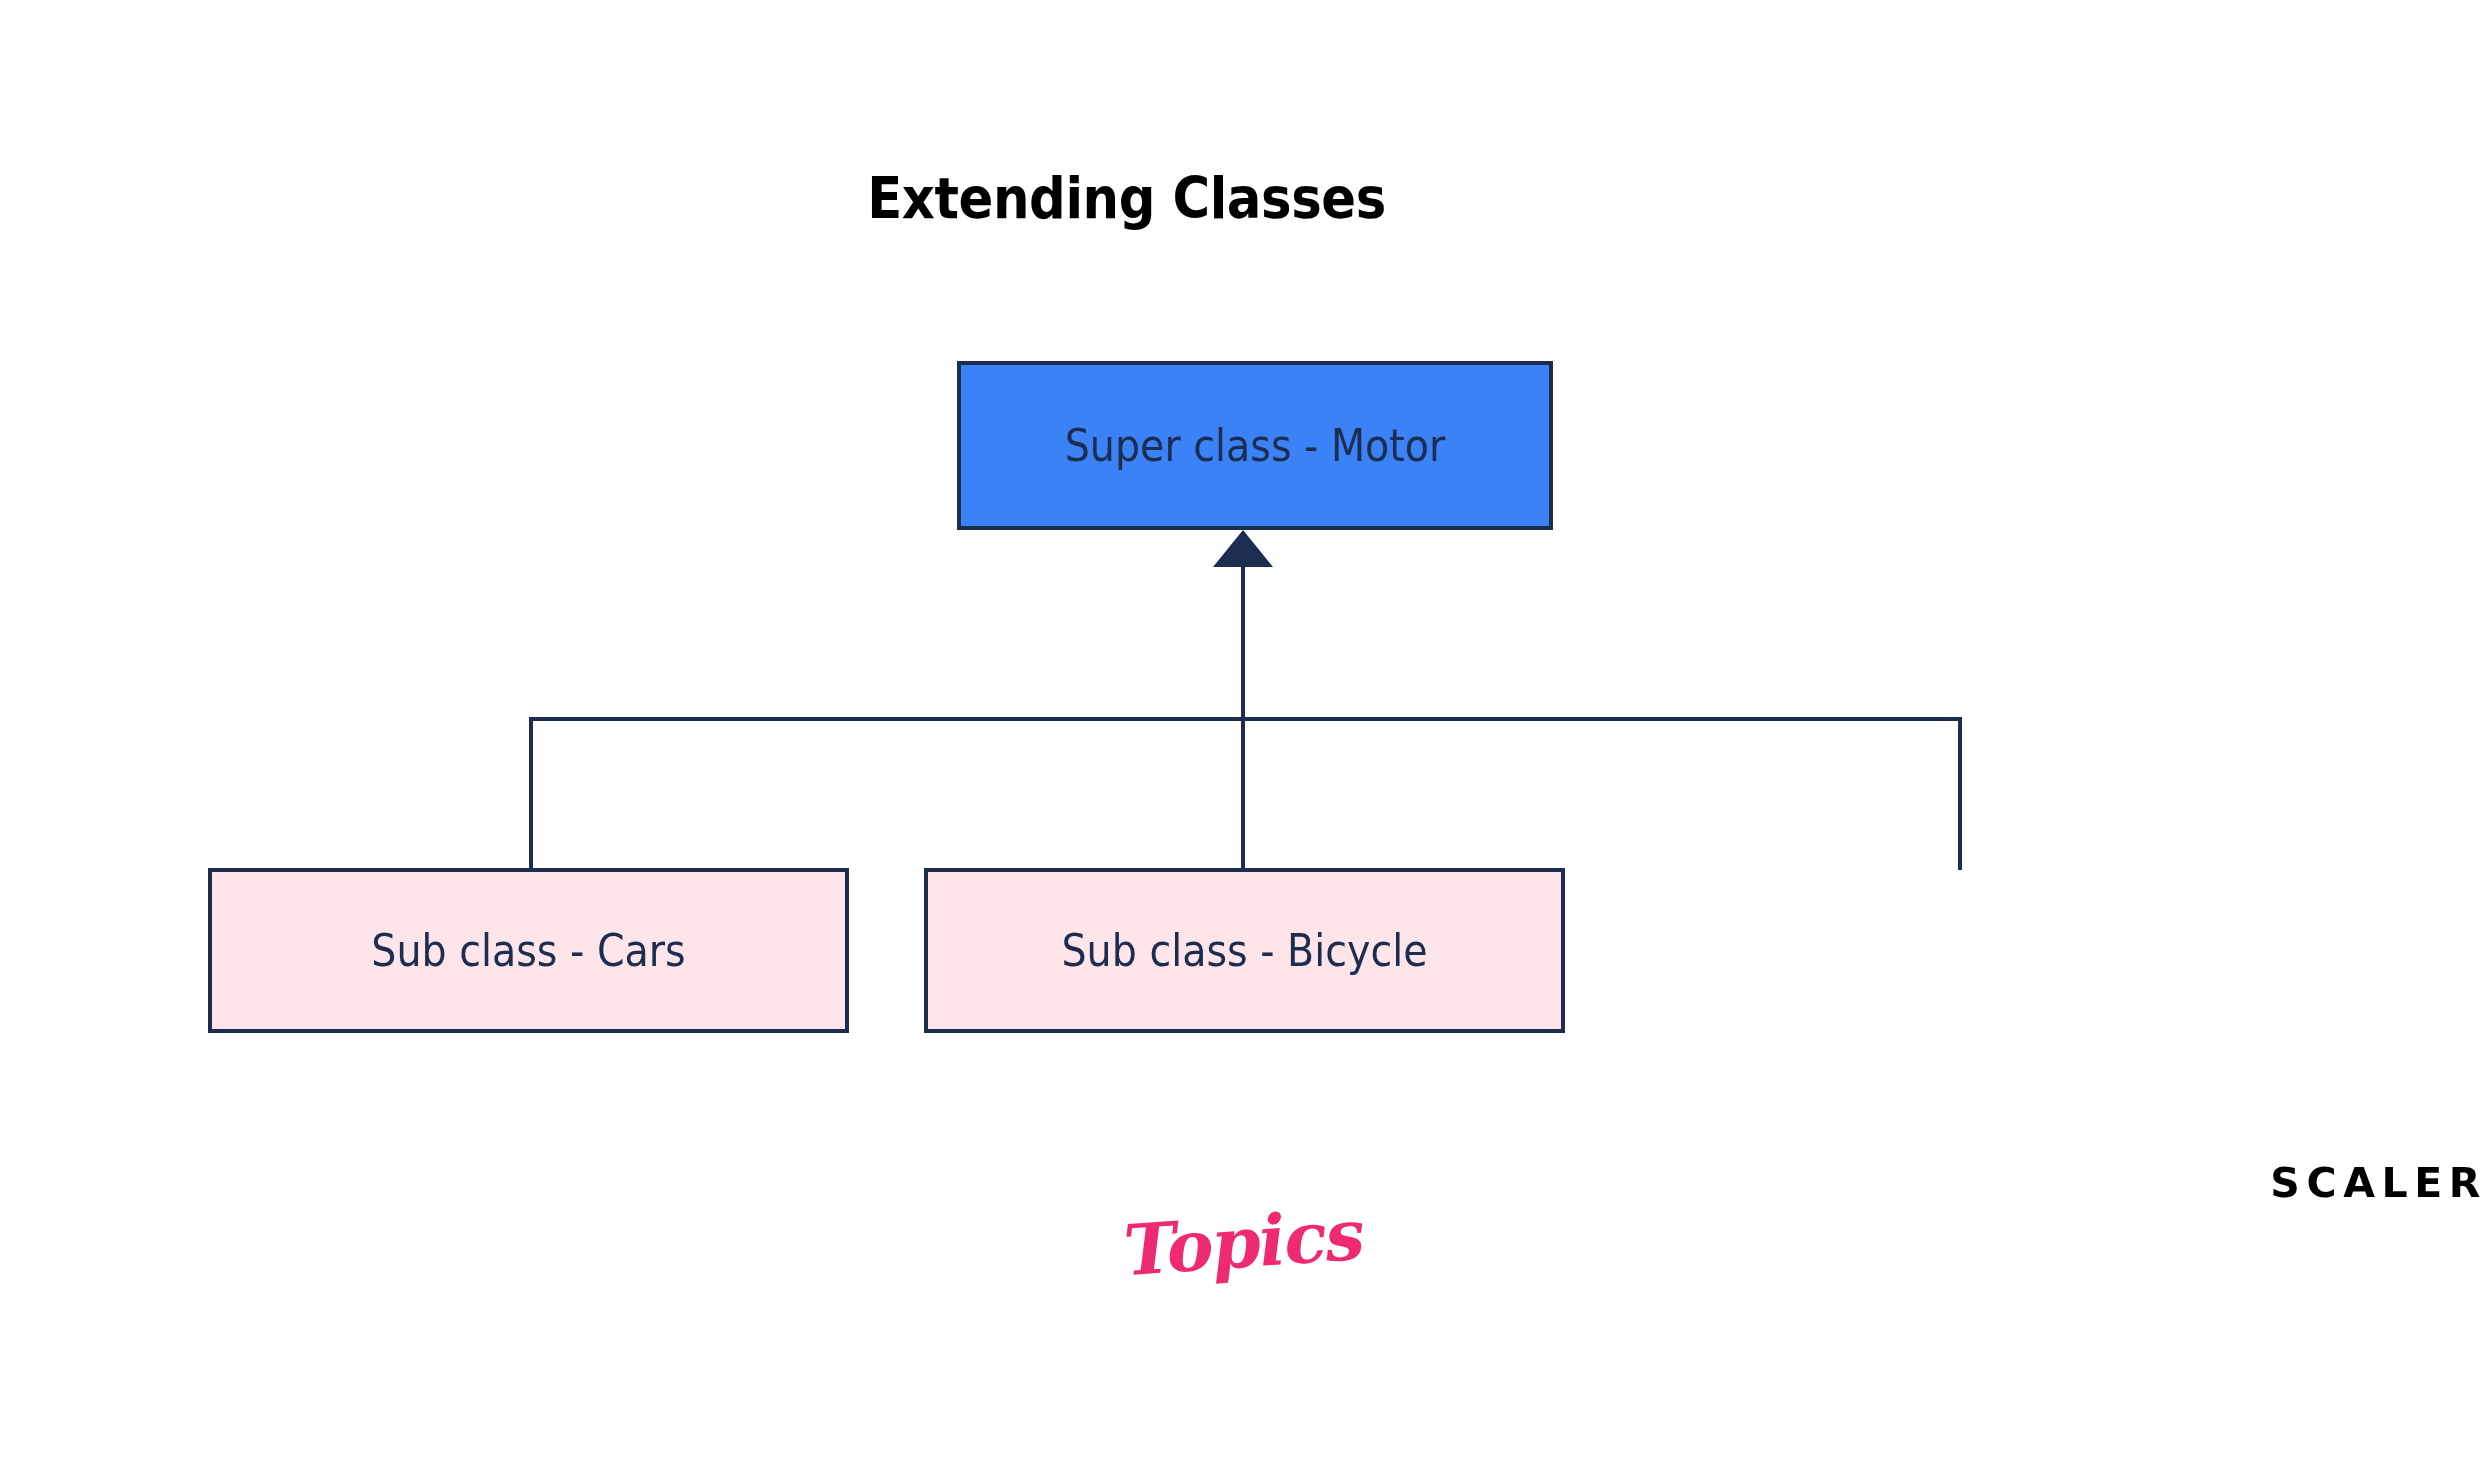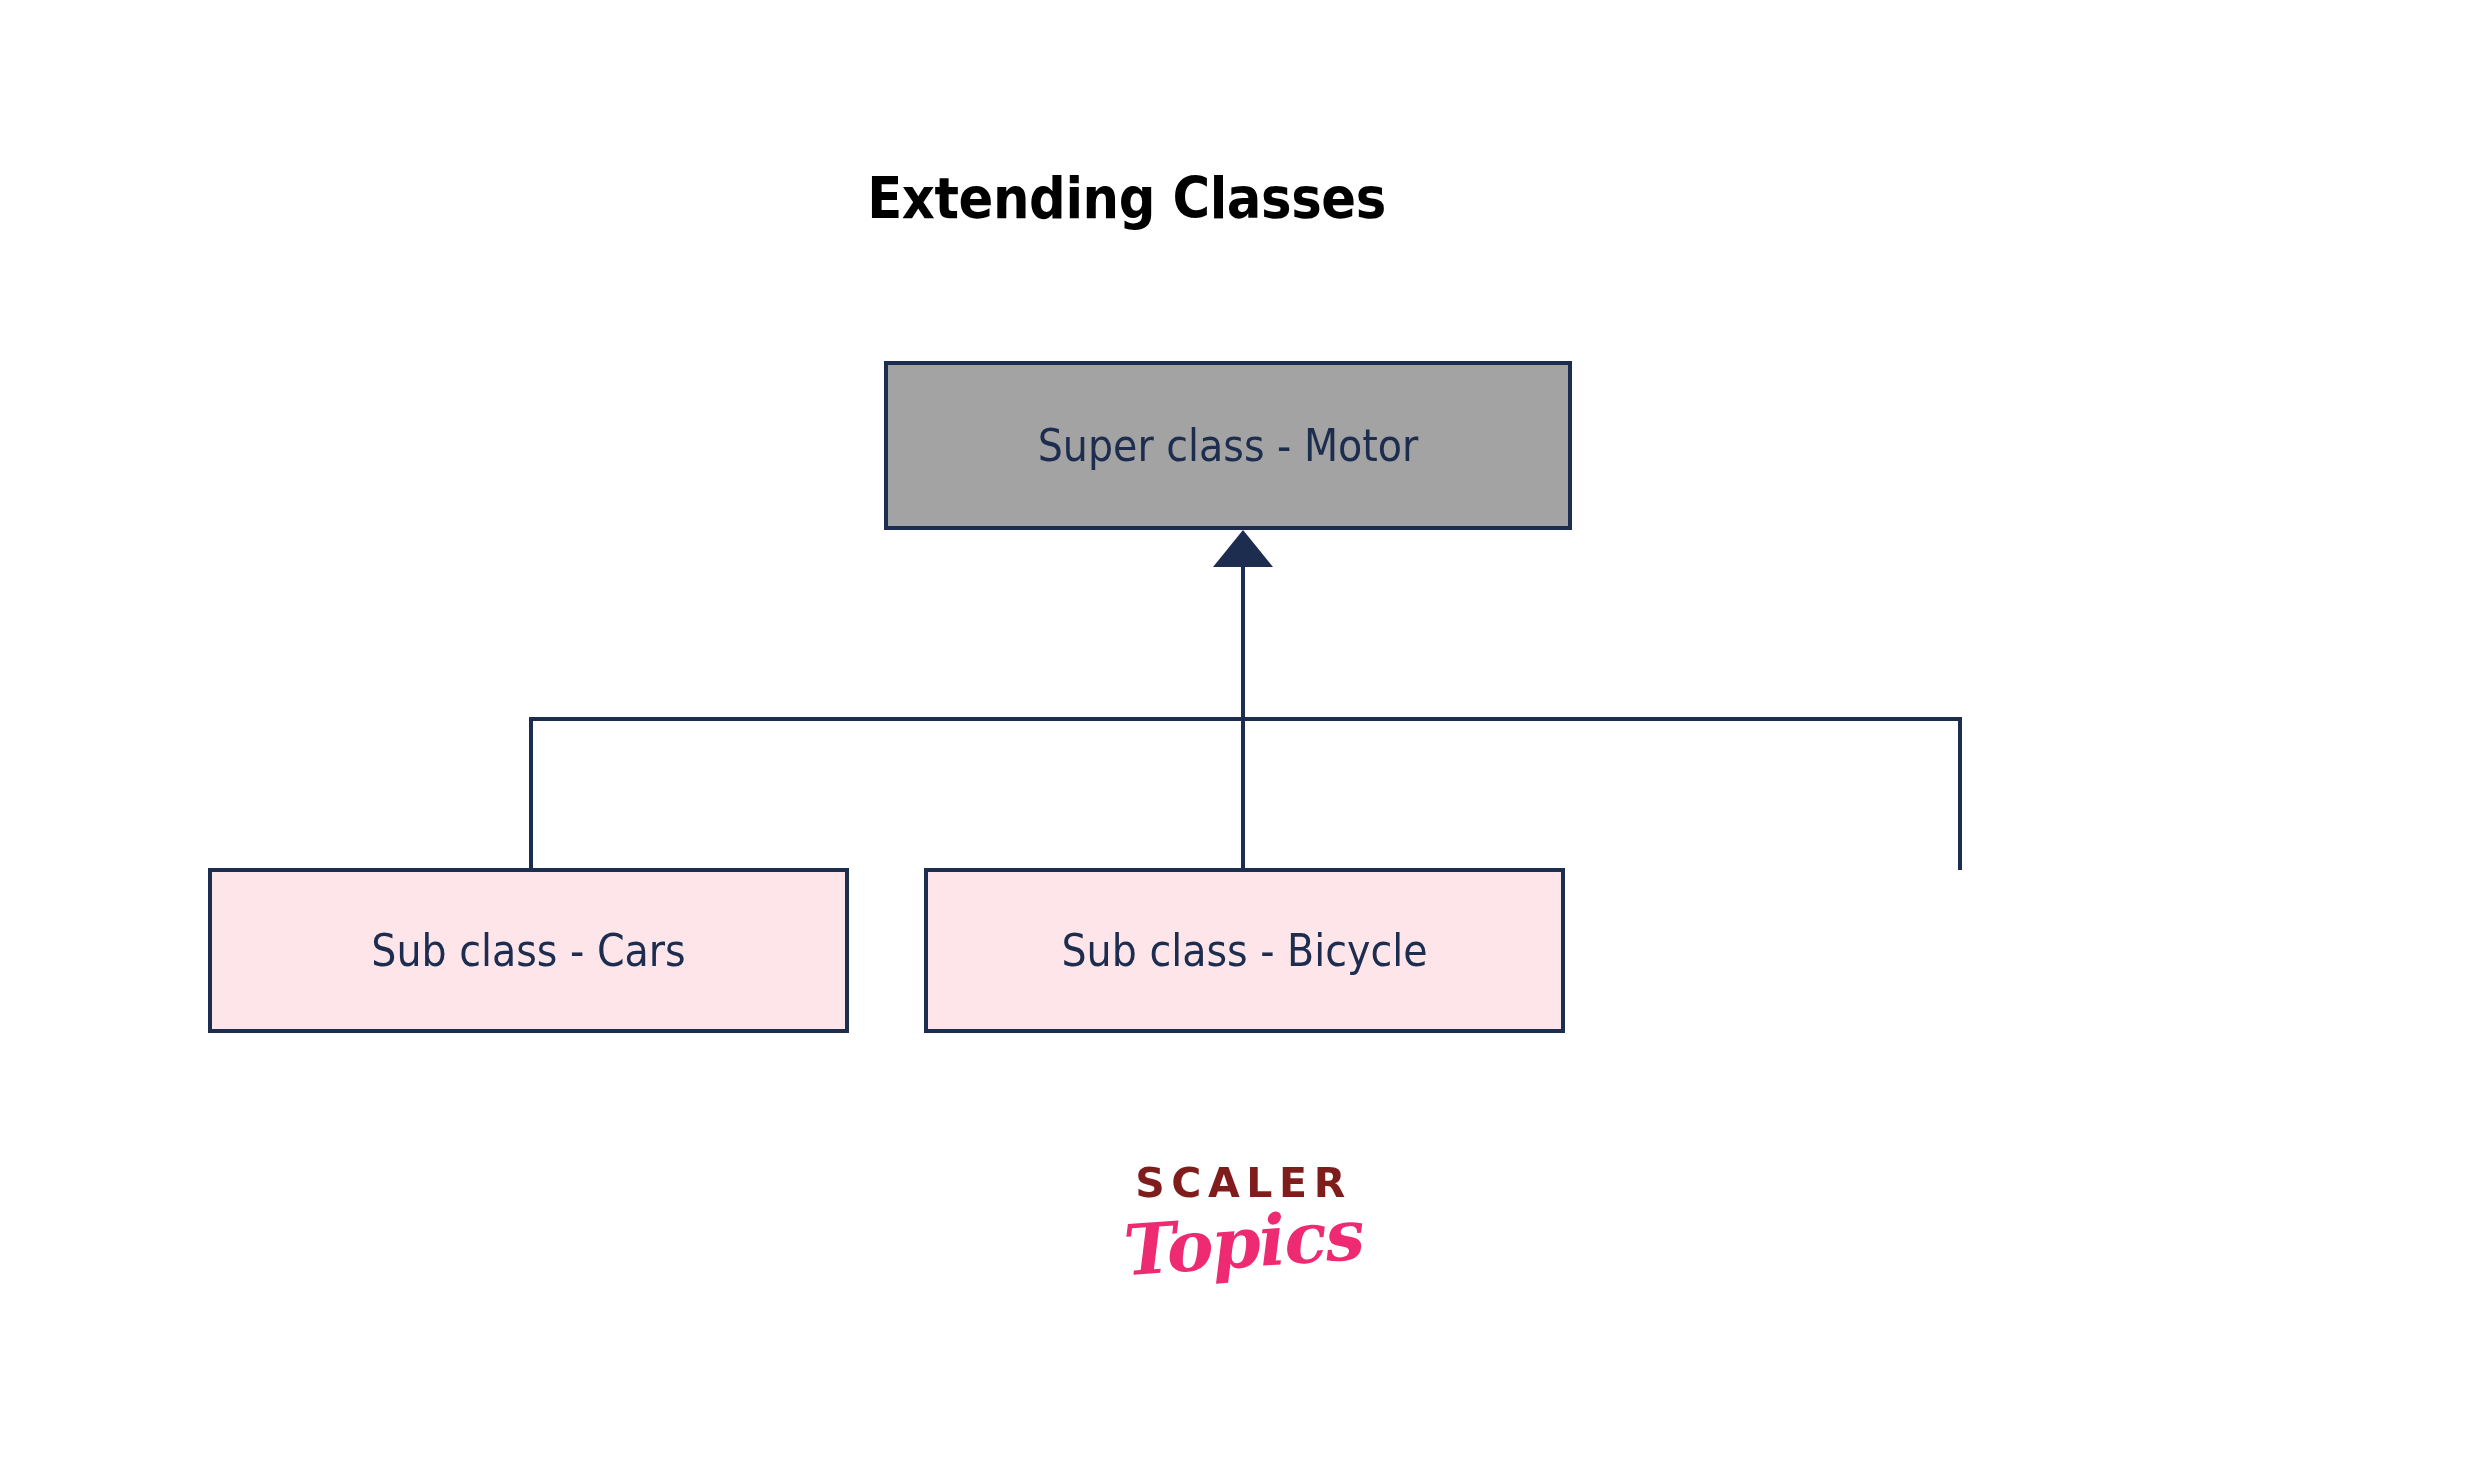--- a/index.html
+++ b/index.html
@@ -48,25 +48,25 @@
     font-family: "DejaVu Sans Condensed", "Liberation Sans Narrow", "Liberation Sans", sans-serif;
     font-size: 44px;
     font-weight: normal;
     color: #1d2d4f;
     line-height: 1;
     white-space: nowrap;
     letter-spacing: 0px;
   }
 
   .super-box {
-    left: 884px;
+    left: 957px;
     top: 361px;
-    width: 688px;
+    width: 596px;
     height: 169px;
-    background: #a3a3a3;
+    background: #3b82f6;
   }
 
   .sub-box {
     top: 868px;
     height: 165px;
     background: #fde5e9;
   }
   .sub-box-cars    { left: 208px;  width: 641px; }
   .sub-box-bicycle { left: 924px; width: 641px; }
   .sub-box-trucks  { left: 1638px; width: 641px; }
@@ -119,22 +119,23 @@
     top: 1163px;
     width: 2487px;
     text-align: center;
   }
   .logo-scaler {
     display: block;
     font-family: "DejaVu Sans", "Liberation Sans", sans-serif;
     font-size: 41px;
     font-weight: bold;
     letter-spacing: 6.6px;
-    color: #7f1d1d;
+    color: #000000;
     line-height: 1;
+    text-align: right;
   }
   .logo-topics {
     display: block;
     margin-top: 1.5px;
     font-family: "DejaVu Serif", "Liberation Serif", serif;
     font-style: italic;
     font-size: 70px;
     font-weight: bold;
     color: #ed2a72;
     line-height: 1.05;

